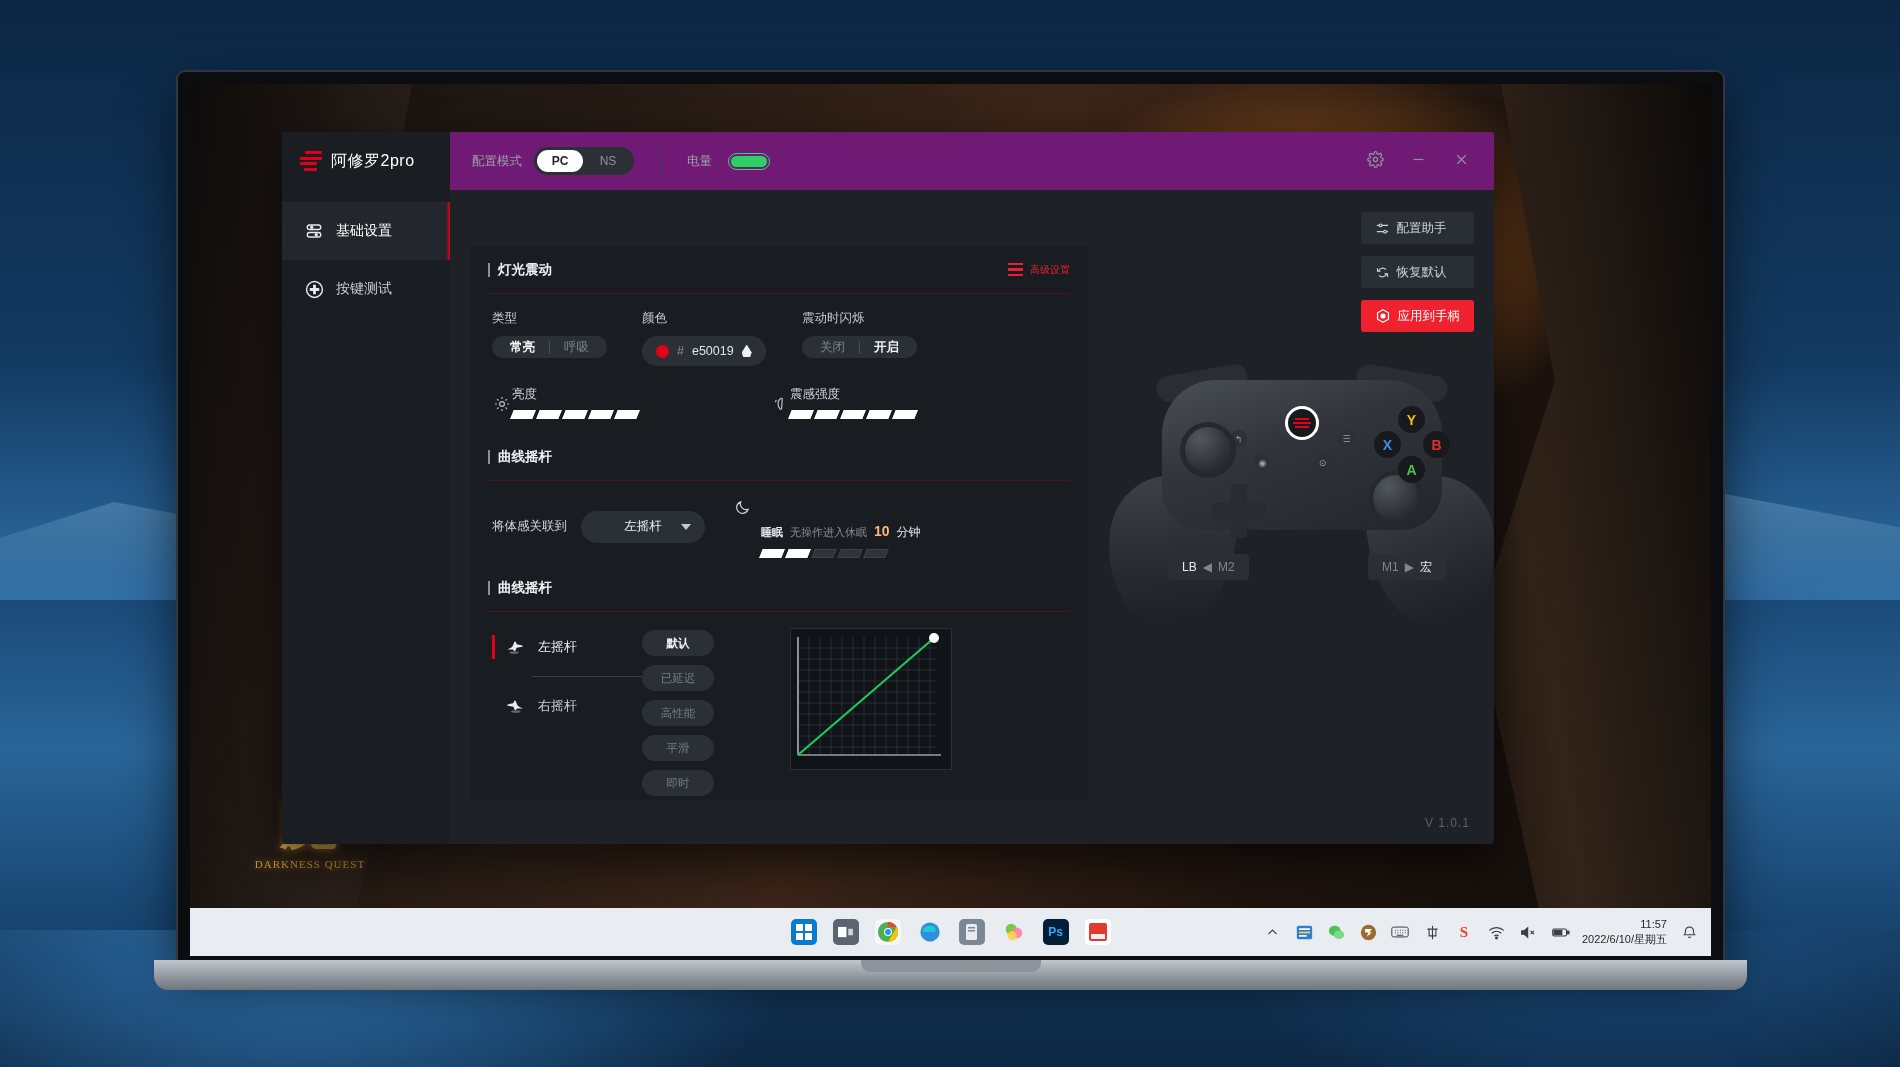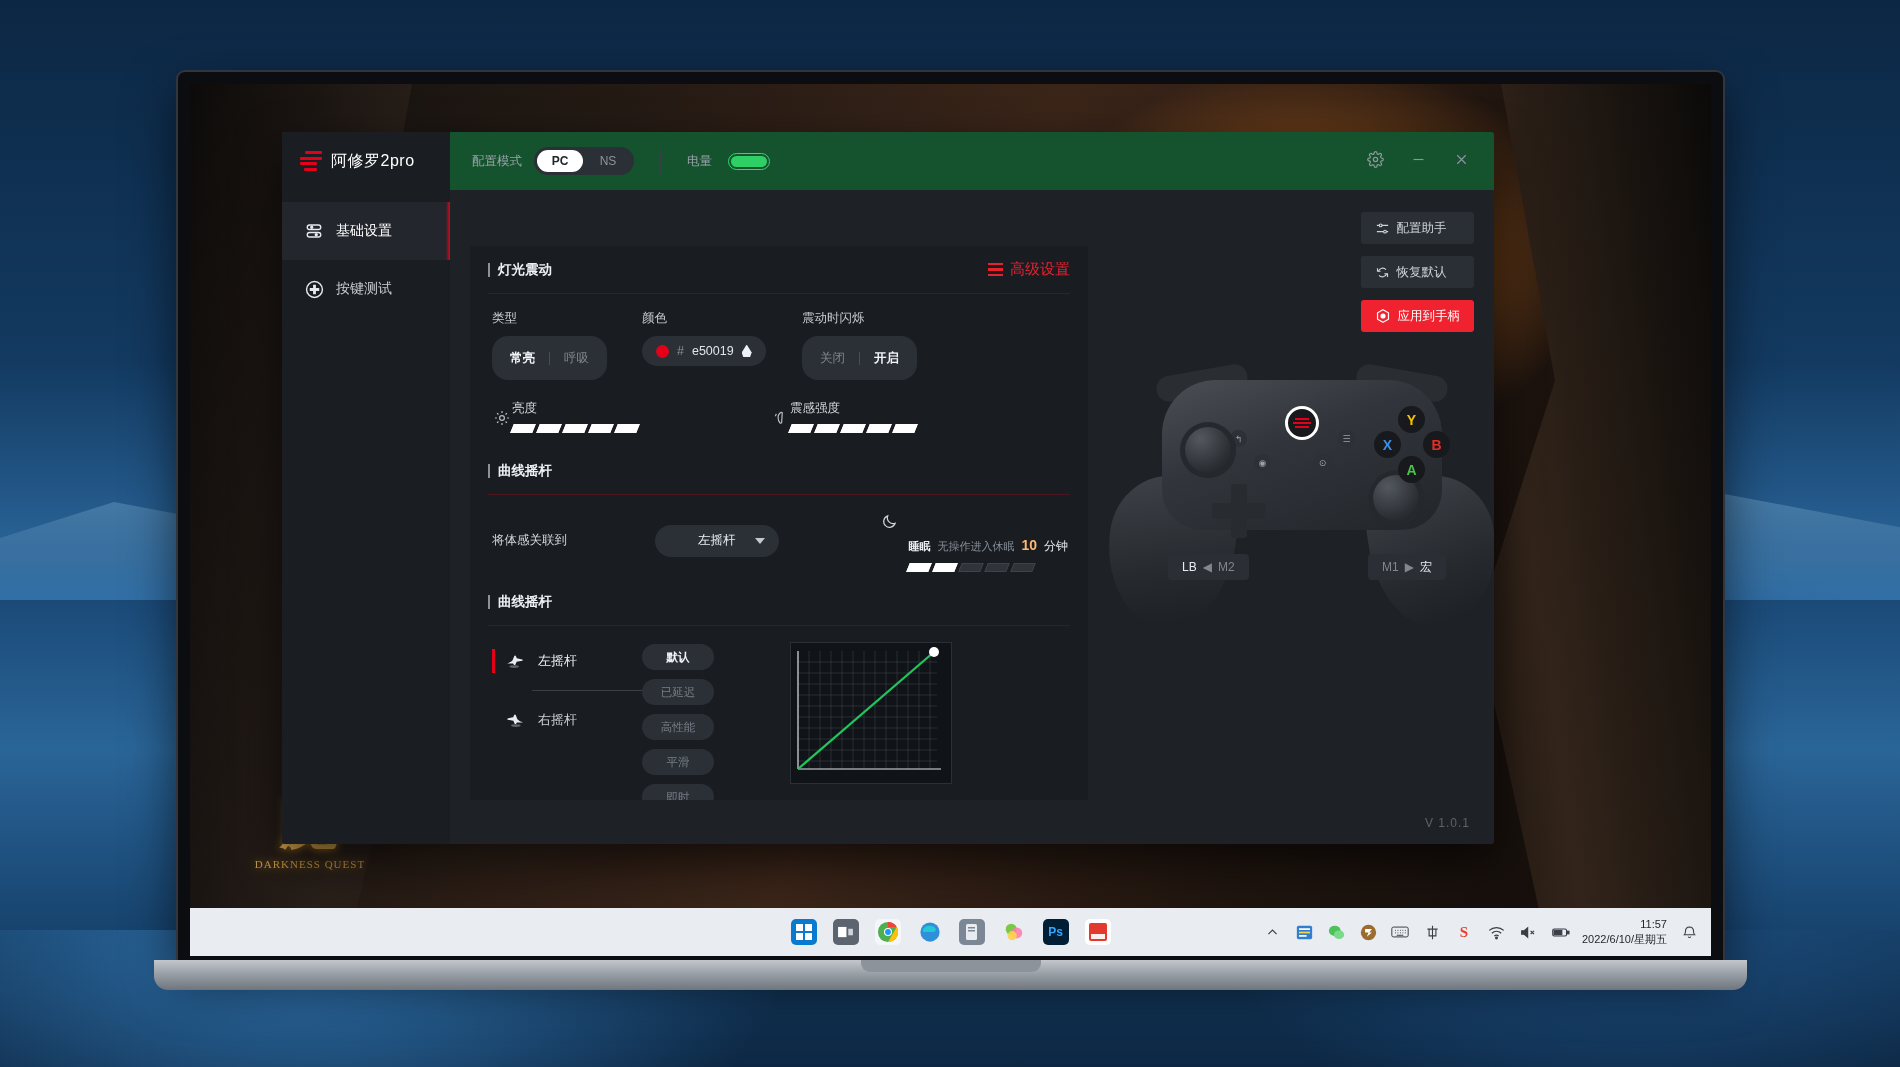--- a/index.html
+++ b/index.html
@@ -101,21 +101,21 @@
   #tb-clock { text-align: right; color: #1f2328; font-size: 11px; line-height: 15px; }
 
   
   #app {
     position: absolute; left: 92px; top: 48px; width: 1212px; height: 712px;
     background: #1e2227; border-radius: 3px; box-shadow: 0 18px 46px rgba(0,0,0,.65);
     overflow: hidden; display: flex; flex-direction: column;
   }
 
   
-  #titlebar { height: 58px; display: flex; align-items: center; flex: none; background: #14532d; }
+  #titlebar { height: 58px; display: flex; align-items: center; flex: none; background: #701a75; }
   #brand {
     width: 168px; height: 58px; background: #1a1d21; display: flex; align-items: center;
     gap: 9px; padding-left: 18px; flex: none;
   }
   #brand-mark { display: flex; flex-direction: column; gap: 2.5px; width: 22px; position: relative; }
   #brand-mark i { display: block; height: 3px; background: #e50019; border-radius: 1px; }
   #brand-mark i:nth-child(1) { width: 17px; margin-left: 5px; }
   #brand-mark i:nth-child(2) { width: 22px; }
   #brand-mark i:nth-child(3) { width: 17px; }
   #brand-mark i:nth-child(4) { width: 13px; margin-left: 4px; }
@@ -171,34 +171,34 @@
     background: #191c21; border-radius: 3px; padding: 0 18px 16px 18px; overflow: hidden;
   }
   .sec-head {
     display: flex; align-items: center; height: 48px; border-bottom: 1px solid #e5001944;
     position: relative;
   }
   .sec-title { color: #eef1f4; font-size: 13.5px; padding-left: 10px; position: relative; font-weight: 600; }
   .sec-title::before {
     content: ""; position: absolute; left: 0; top: 2px; bottom: 2px; width: 2px; background: #8b929b;
   }
-  .sec-head .adv { margin-left: auto; display: flex; align-items: center; gap: 7px; color: #e8212f; font-size: 15px; }
+  .sec-head .adv { margin-left: auto; display: flex; align-items: center; gap: 7px; color: #e8212f; font-size: 10px; }
   .adv-bars { display: flex; flex-direction: column; gap: 3px; }
   .adv-bars i { display: block; width: 15px; height: 2.5px; background: #e8212f; }
 
   .sec-body { padding: 16px 2px 14px 4px; }
 
   .lv-row { display: flex; }
   .lv-col { }
   .lv-col.c1 { width: 150px; }
   .lv-col.c2 { width: 160px; }
   .lv-col.c3 { width: 160px; }
   .fld-label { color: #c7ccd2; font-size: 12.5px; margin-bottom: 9px; }
   .pill-group {
-    display: inline-flex; align-items: center; background: #2b3037; border-radius: 16px; height: 44px;
+    display: inline-flex; align-items: center; background: #2b3037; border-radius: 16px; height: 22px;
     padding: 4px 4px;
   }
   .pill { font-size: 12.5px; color: #7d848d; padding: 0 14px; }
   .pill.on { color: #f2f5f8; font-weight: 600; }
   .pill-sep { width: 1px; height: 13px; background: #474e56; }
   .color-pill {
     display: inline-flex; align-items: center; gap: 8px; background: #2b3037; border-radius: 16px;
     height: 30px; padding: 0 14px; color: #dfe4e9; font-size: 12.5px;
   }
   .swatch { width: 13px; height: 13px; border-radius: 50%; }
@@ -212,21 +212,21 @@
   .sl-ico { width: 20px; height: 20px; margin-top: 8px; display: flex; align-items: center; justify-content: center; color: #b8bec6; }
   .sl-label { color: #d4d9df; font-size: 12.5px; margin-bottom: 7px; }
   .segbar { display: flex; gap: 4px; }
   .segbar .seg {
     width: 22px; height: 9px; transform: skewX(-22deg);
     background: #2f343a; border: 1px solid #3d434a;
   }
   .segbar .seg.on { background: #ffffff; border-color: #ffffff; }
 
   
-  .ms-row { display: flex; align-items: center; padding: 14px 2px 6px 4px; justify-content: space-between; }
+  .ms-row { display: flex; align-items: center; padding: 14px 2px 6px 4px; }
   .ms-label { color: #d4d9df; font-size: 12.5px; margin-right: 14px; }
   .select {
     width: 124px; height: 32px; background: #2b3037; border-radius: 16px; display: flex;
     align-items: center; justify-content: center; position: relative; color: #eaeef2; font-size: 12.5px;
   }
   .select .caret { position: absolute; right: 14px; width: 0; height: 0;
     border-left: 5px solid transparent; border-right: 5px solid transparent; border-top: 6px solid #c3c9d0; }
   .sleep-wrap { display: flex; align-items: flex-start; gap: 10px; margin-left: 28px; }
   .moon { width: 18px; height: 18px; margin-top: 3px; color: #cfd5db; display: flex; align-items: center; justify-content: center; }
   .sleep-line { display: flex; align-items: baseline; gap: 7px; margin-bottom: 8px; }

